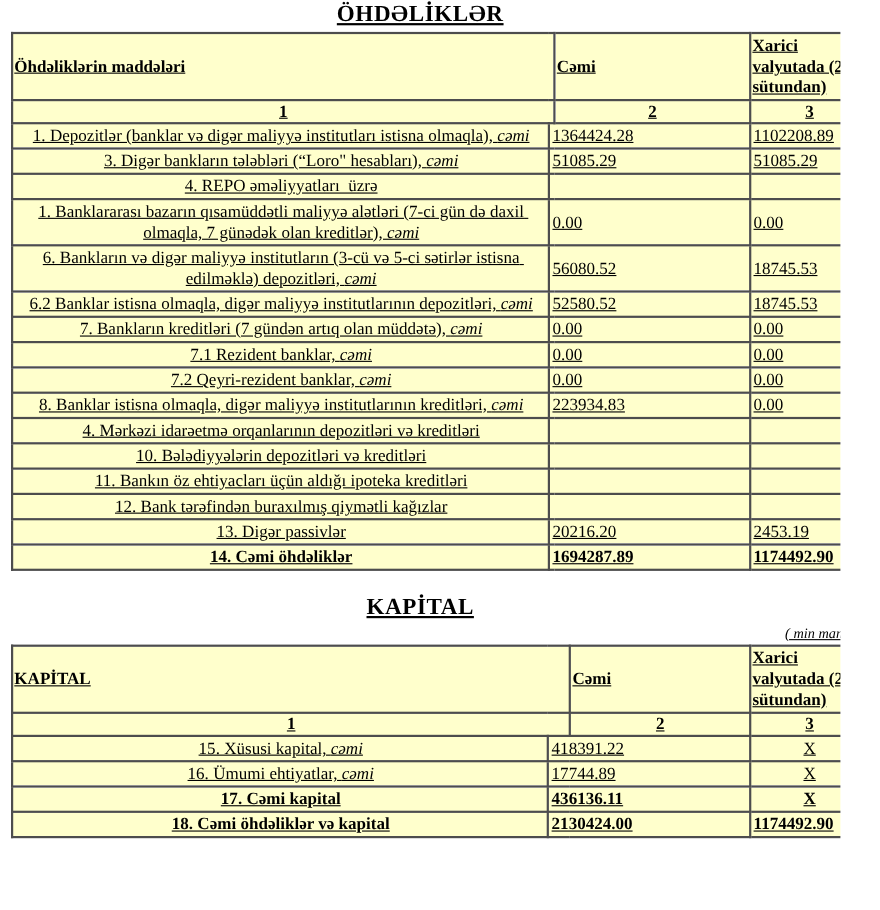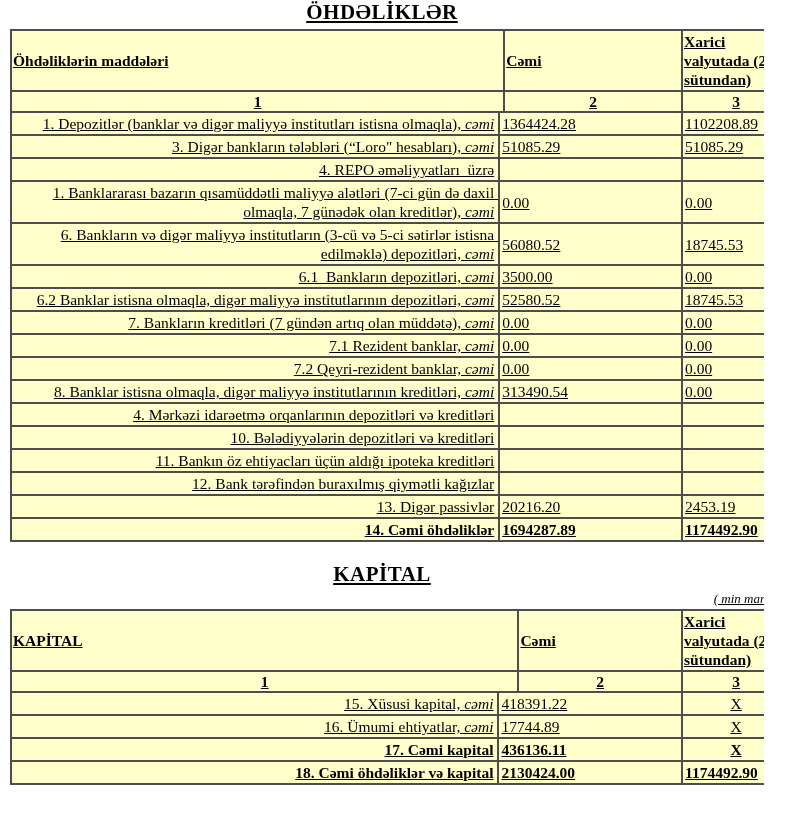--- a/index.html
+++ b/index.html
@@ -59,21 +59,21 @@
   .index-row th {
     height: 15px;
     text-align: center;
     font-weight: bold;
     padding: 0 1px;
     font-size: 14.5px;
     line-height: 15px;
     border-bottom-width: 3px;
   }
   td.label {
-    text-align: right;
+    text-align: center;
     padding: 1px 4px 1px 5px;
     white-space: pre-wrap;
   }
   td.val {
     text-align: left;
     padding: 1px 6px 1px 2px;
   }
   td.val.xval {
     text-align: center;
     padding: 1px 2px;
@@ -133,25 +133,20 @@
             <td class="label"><span>1. Banklararası bazarın qısamüddətli maliyyə alətləri (7-ci gün də daxil olmaqla, 7 günədək olan kreditlər), </span><span class="it">cəmi</span></td>
             <td colspan="2" class="val">0.00</td>
             <td class="val">0.00</td>
           </tr>
           <tr>
             <td class="label"><span>6. Bankların və digər maliyyə institutların (3-cü və 5-ci sətirlər istisna edilməklə) depozitləri, </span><span class="it">cəmi</span></td>
             <td colspan="2" class="val">56080.52</td>
             <td class="val">18745.53</td>
           </tr>
           <tr>
-            <td class="label"><span>6.1  Bankların depozitləri, </span><span class="it">cəmi</span></td>
-            <td colspan="2" class="val">3500.00</td>
-            <td class="val">0.00</td>
-          </tr>
-          <tr>
             <td class="label"><span>6.2 Banklar istisna olmaqla, digər maliyyə institutlarının depozitləri, </span><span class="it">cəmi</span></td>
             <td colspan="2" class="val">52580.52</td>
             <td class="val">18745.53</td>
           </tr>
           <tr>
             <td class="label"><span>7. Bankların kreditləri (7 gündən artıq olan müddətə), </span><span class="it">cəmi</span></td>
             <td colspan="2" class="val">0.00</td>
             <td class="val">0.00</td>
           </tr>
           <tr>
@@ -159,21 +154,21 @@
             <td colspan="2" class="val">0.00</td>
             <td class="val">0.00</td>
           </tr>
           <tr>
             <td class="label"><span>7.2 Qeyri-rezident banklar, </span><span class="it">cəmi</span></td>
             <td colspan="2" class="val">0.00</td>
             <td class="val">0.00</td>
           </tr>
           <tr>
             <td class="label"><span>8. Banklar istisna olmaqla, digər maliyyə institutlarının kreditləri, </span><span class="it">cəmi</span></td>
-            <td colspan="2" class="val">313490.54</td>
+            <td colspan="2" class="val">223934.83</td>
             <td class="val">0.00</td>
           </tr>
           <tr>
             <td class="label"><span>4. Mərkəzi idarəetmə orqanlarının depozitləri və kreditləri</span></td>
             <td colspan="2" class="val empty"></td>
             <td class="val empty"></td>
           </tr>
           <tr>
             <td class="label"><span>10. Bələdiyyələrin depozitləri və kreditləri</span></td>
             <td colspan="2" class="val empty"></td>

